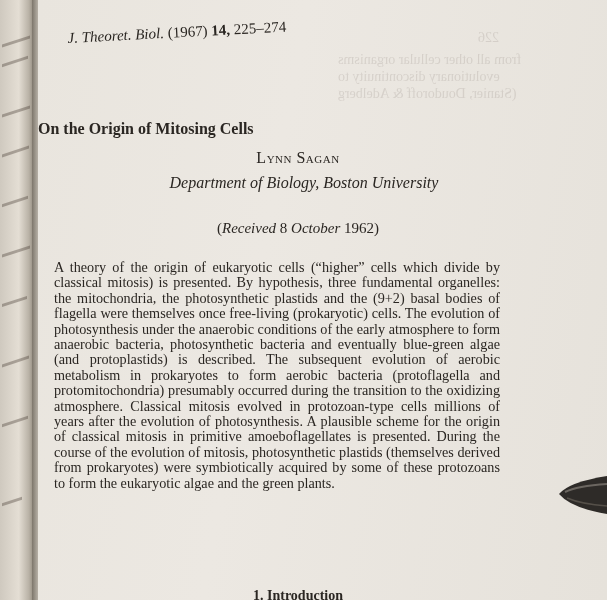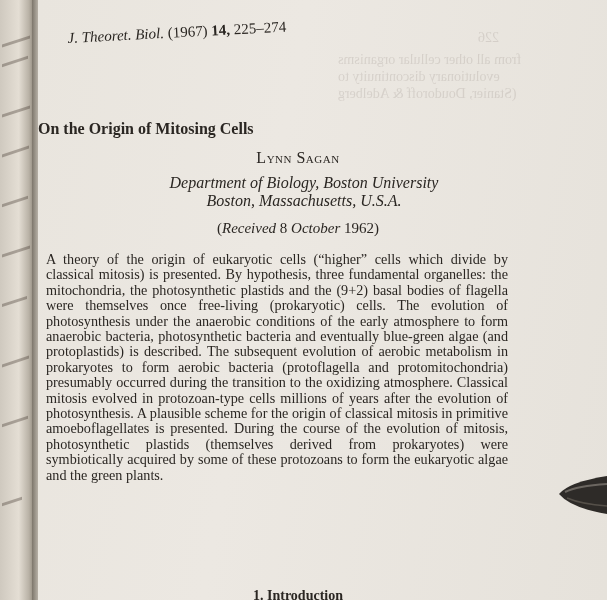--- a/index.html
+++ b/index.html
@@ -51,21 +51,21 @@
     }
     .received {
       position: absolute; left: 0; width: 520px; top: 220px;
       text-align: center; font-size: 15px;
     }
     .received i { }
     .abstract {
       position: absolute; left: 8px; top: 252px; width: 462px;
       font-size: 14.2px; line-height: 15.4px; text-align: justify;
     }
-    .abstract p { margin: 0; }
+    .abstract p { margin: 8px; }
     .abstract p + p { text-indent: 16px; }
     .section-heading {
       position: absolute; left: 0; width: 520px; top: 588px;
       text-align: center; font-size: 14px; font-weight: bold;
     }
     .pen {
       position: absolute; right: 0; top: 468px; width: 50px; height: 52px;
     }
   </style>
 </head>
@@ -94,21 +94,20 @@
   <div class="citation">
     <i>J. Theoret. Biol.</i>
     <span>(1967)</span>
     <b>14,</b>
     <span>225–274</span>
   </div>
 
   <div class="title">On the Origin of Mitosing Cells</div>
   <div class="author">Lynn Sagan</div>
   <div class="affil" style="top:174px">Department of Biology, Boston University</div>
-  <div class="affil" style="top:192px">Boston, Massachusetts, U.S.A.</div>
   <div class="received"><span>(</span><i>Received</i> <span>8</span> <i>October</i> <span>1962)</span></div>
 
   <div class="abstract">
     <p>A theory of the origin of eukaryotic cells (“higher” cells which divide by classical mitosis) is presented. By hypothesis, three fundamental organelles: the mitochondria, the photosynthetic plastids and the (9+2) basal bodies of flagella were themselves once free-living (prokaryotic) cells. The evolution of photosynthesis under the anaerobic conditions of the early atmosphere to form anaerobic bacteria, photosynthetic bacteria and eventually blue-green algae (and protoplastids) is described. The subsequent evolution of aerobic metabolism in prokaryotes to form aerobic bacteria (protoflagella and protomitochondria) presumably occurred during the transition to the oxidizing atmosphere. Classical mitosis evolved in protozoan-type cells millions of years after the evolution of photosynthesis. A plausible scheme for the origin of classical mitosis in primitive amoeboflagellates is presented. During the course of the evolution of mitosis, photosynthetic plastids (themselves derived from prokaryotes) were symbiotically acquired by some of these protozoans to form the eukaryotic algae and the green plants.</p>
   </div>
 
   <div class="section-heading">1. Introduction</div>
 </div>
 
 <svg class="pen" viewBox="0 0 50 52">

